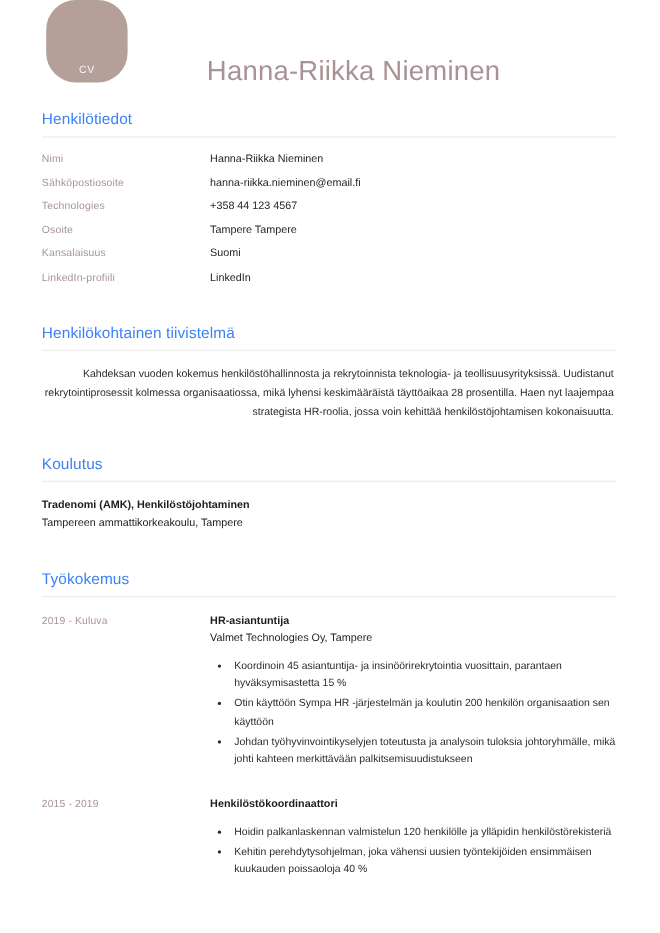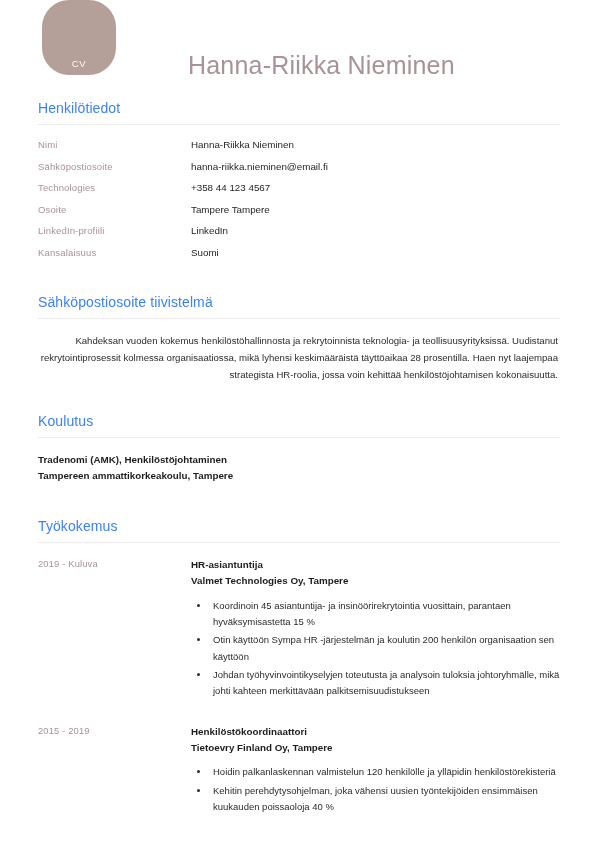--- a/index.html
+++ b/index.html
@@ -116,21 +116,21 @@
     min-width: 0;
   }
   .entry-title {
     font-size: 9.8px;
     font-weight: bold;
     color: #1d1d1d;
     line-height: 1.62;
   }
   .entry-org {
     font-size: 9.8px;
-    font-weight: bold;
+    font-weight: normal;
     color: #1d1d1d;
     line-height: 1.62;
   }
   .bullets {
     margin: 9px 0 0 0;
     padding-left: 19px;
   }
   .bullets li {
     font-size: 9.5px;
     line-height: 1.72;
@@ -166,33 +166,33 @@
   </div>
   <div class="info-row">
     <div class="info-label">Technologies</div>
     <div class="info-value">+358 44 123 4567</div>
   </div>
   <div class="info-row">
     <div class="info-label">Osoite</div>
     <div class="info-value">Tampere Tampere</div>
   </div>
   <div class="info-row">
+    <div class="info-label">Kansalaisuus</div>
+    <div class="info-value">Suomi</div>
+  </div>
+  <div class="info-row">
     <div class="info-label">LinkedIn-profiili</div>
     <div class="info-value">LinkedIn</div>
   </div>
-  <div class="info-row">
-    <div class="info-label">Kansalaisuus</div>
-    <div class="info-value">Suomi</div>
-  </div>
 </div>
 
 <div class="spacer-md"></div>
 
 <div class="section">
-  <h2 class="section-title">Sähköpostiosoite tiivistelmä</h2>
+  <h2 class="section-title">Henkilökohtainen tiivistelmä</h2>
   <div class="divider"></div>
   <p class="summary-text">Kahdeksan vuoden kokemus henkilöstöhallinnosta ja rekrytoinnista teknologia- ja teollisuusyrityksissä. Uudistanut rekrytointiprosessit kolmessa organisaatiossa, mikä lyhensi keskimääräistä täyttöaikaa 28 prosentilla. Haen nyt laajempaa strategista HR-roolia, jossa voin kehittää henkilöstöjohtamisen kokonaisuutta.</p>
 </div>
 
 <div class="spacer-lg"></div>
 
 <div class="section">
   <h2 class="section-title">Koulutus</h2>
   <div class="divider"></div>
 
@@ -222,20 +222,19 @@
       </ul>
     </div>
   </div>
 
   <div class="spacer-sm"></div>
 
   <div class="entry">
     <div class="entry-date">2015 - 2019</div>
     <div class="entry-body">
       <div class="entry-title">Henkilöstökoordinaattori</div>
-      <div class="entry-org">Tietoevry Finland Oy, Tampere</div>
       <ul class="bullets">
         <li>Hoidin palkanlaskennan valmistelun 120 henkilölle ja ylläpidin henkilöstörekisteriä</li>
         <li>Kehitin perehdytysohjelman, joka vähensi uusien työntekijöiden ensimmäisen kuukauden poissaoloja 40 %</li>
       </ul>
     </div>
   </div>
 </div>
 
 </body></html>

